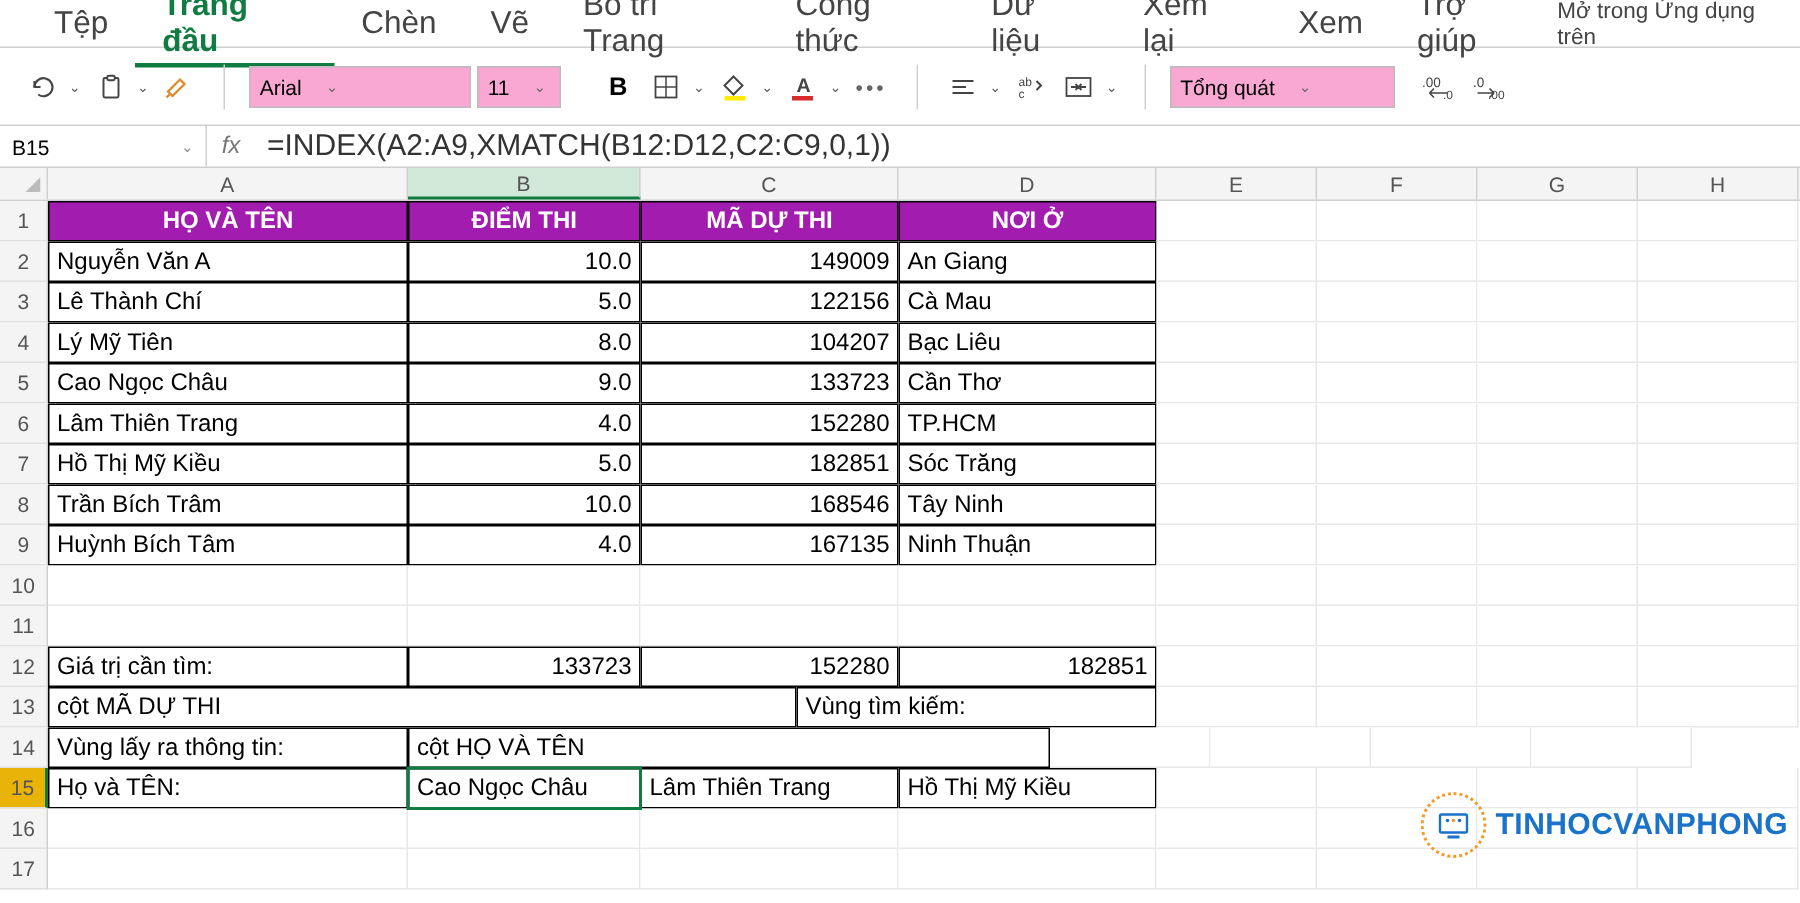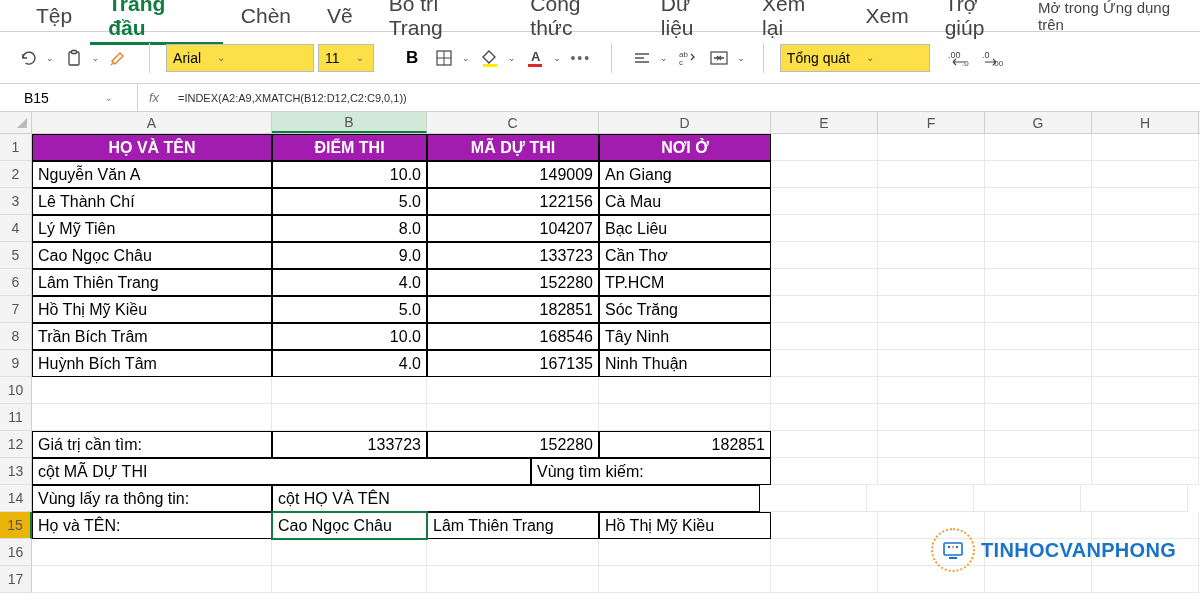--- a/index.html
+++ b/index.html
@@ -9,29 +9,29 @@
 .ribbon-tabs { display: flex; align-items: center; height: 32px; border-bottom: 1px solid #d0d0d0; padding-left: 18px; gap: 0; }
 .ribbon-tab { padding: 6px 18px 5px; cursor: pointer; color: #444; font-size: 21px; }
 .ribbon-tab.active { color: #107c41; font-weight: 600; border-bottom: 3px solid #107c41; padding-bottom: 2px; }
 .ribbon-right { margin-left: auto; padding-right: 6px; color: #444; font-size: 15px; }
 
 
 .toolbar { display: flex; align-items: center; height: 52px; border-bottom: 1px solid #d0d0d0; padding: 0 14px; gap: 6px; }
 .tb-group { display: flex; align-items: center; gap: 4px; }
 .tb-sep { width: 1px; height: 30px; background: #d0d0d0; margin: 0 10px; }
 .tb-btn { display: flex; align-items: center; justify-content: center; width: 28px; height: 28px; cursor: pointer; border-radius: 3px; }
-.tb-select { height: 28px; border: 1px solid #bbb; background: #fde047; padding: 0 6px; display: flex; align-items: center; gap: 16px; cursor: pointer; }
+.tb-select { height: 28px; border: 1px solid #bbb; background: #f9a8d4; padding: 0 6px; display: flex; align-items: center; gap: 16px; cursor: pointer; }
 .tb-select .chev { font-size: 10px; color: #666; }
 .small-chev { font-size: 9px; color: #555; margin-left: -2px; cursor: pointer; padding: 2px; }
 
 
 .formula-row { display: flex; align-items: center; height: 28px; border-bottom: 1px solid #d0d0d0; }
-.name-box { width: 138px; height: 100%; border-right: 1px solid #d0d0d0; display: flex; align-items: center; padding: 0 24px; justify-content: space-between; font-size: 14px; }
-.fx-label { width: 32px; text-align: center; font-style: italic; color: #777; font-size: 13px; }
-.formula-input { flex: 1; padding: 0 8px; font-size: 11px; color: #333; }
+.name-box { width: 138px; height: 100%; border-right: 1px solid #d0d0d0; display: flex; align-items: center; padding: 0 8px; justify-content: space-between; font-size: 14px; }
+.fx-label { width: 32px; text-align: center; font-style: italic; color: #777; font-size: 16px; }
+.formula-input { flex: 1; padding: 0 8px; font-size: 20px; color: #333; }
 
 
 .grid-wrap { position: relative; }
 .col-headers { display: flex; height: 22px; background: #f4f4f4; border-bottom: 1px solid #d0d0d0; }
 .corner { width: 32px; border-right: 1px solid #d0d0d0; background: #f4f4f4; display:flex; align-items:center; justify-content:flex-end; padding-right:4px; }
 .corner svg { width:10px; height:10px; }
 .col-h { border-right: 1px solid #d0d0d0; display: flex; align-items: center; justify-content: center; font-size: 14px; color: #555; cursor: pointer; }
 .col-h.sel { background: #d2e8d8; border-bottom: 2px solid #107c41; }
 .rows { }
 .row { display: flex; height: 27px; }
@@ -42,21 +42,21 @@
 .cell.hdr { background: #a21caf; color: #fff; font-weight: 700; justify-content: center; border: 1px solid #000; }
 .cell.rt { justify-content: flex-end; }
 .cell.active { outline: 2px solid #107c41; outline-offset: -1px; z-index: 5; }
 .col-A { width: 240px; }
 .col-B { width: 155px; }
 .col-C { width: 172px; }
 .col-D { width: 172px; }
 .col-E, .col-F, .col-G, .col-H { width: 107px; }
 
 
-.watermark { position: absolute; right: 24px; bottom: 30px; display: flex; align-items: center; gap: 6px; color: #1a73c9; font-weight: 700; font-size: 20px; letter-spacing: 0.3px; }
+.watermark { position: absolute; right: 8px; bottom: 30px; display: flex; align-items: center; gap: 6px; color: #1a73c9; font-weight: 700; font-size: 20px; letter-spacing: 0.3px; }
 .watermark .logo-circ { width: 44px; height: 44px; border: 2px dotted #f29b2a; border-radius: 50%; display: flex; align-items: center; justify-content: center; }
 </style>
 </head>
 <body>
 
 <div class="ribbon-tabs">
   <div class="ribbon-tab">Tệp</div>
   <div class="ribbon-tab active">Trang đầu</div>
   <div class="ribbon-tab">Chèn</div>
   <div class="ribbon-tab">Vẽ</div>
@@ -345,21 +345,21 @@
         <div class="cell col-B b-all" style="width: 499px;">cột MÃ DỰ THI</div>
         <div class="cell col-A b-all">Vùng tìm kiếm:</div>
         <div class="cell col-E"></div>
         <div class="cell col-F"></div>
         <div class="cell col-G"></div>
         <div class="cell col-H"></div>
       </div>
       <div class="row">
         <div class="row-h">14</div>
         <div class="cell col-A b-all">Vùng lấy ra thông tin:</div>
-        <div class="cell col-B b-all" style="width: 488px;">cột HỌ VÀ TÊN</div>
+        <div class="cell col-B b-all" style="width: 428px;">cột HỌ VÀ TÊN</div>
         <div class="cell col-E"></div>
         <div class="cell col-F"></div>
         <div class="cell col-G"></div>
         <div class="cell col-H"></div>
       </div>
       <div class="row">
         <div class="row-h sel">15</div>
         <div class="cell col-A b-all">Họ và TÊN:</div>
         <div class="cell col-B b-all active">Cao Ngọc Châu</div>
         <div class="cell col-C b-all">Lâm Thiên Trang</div>

